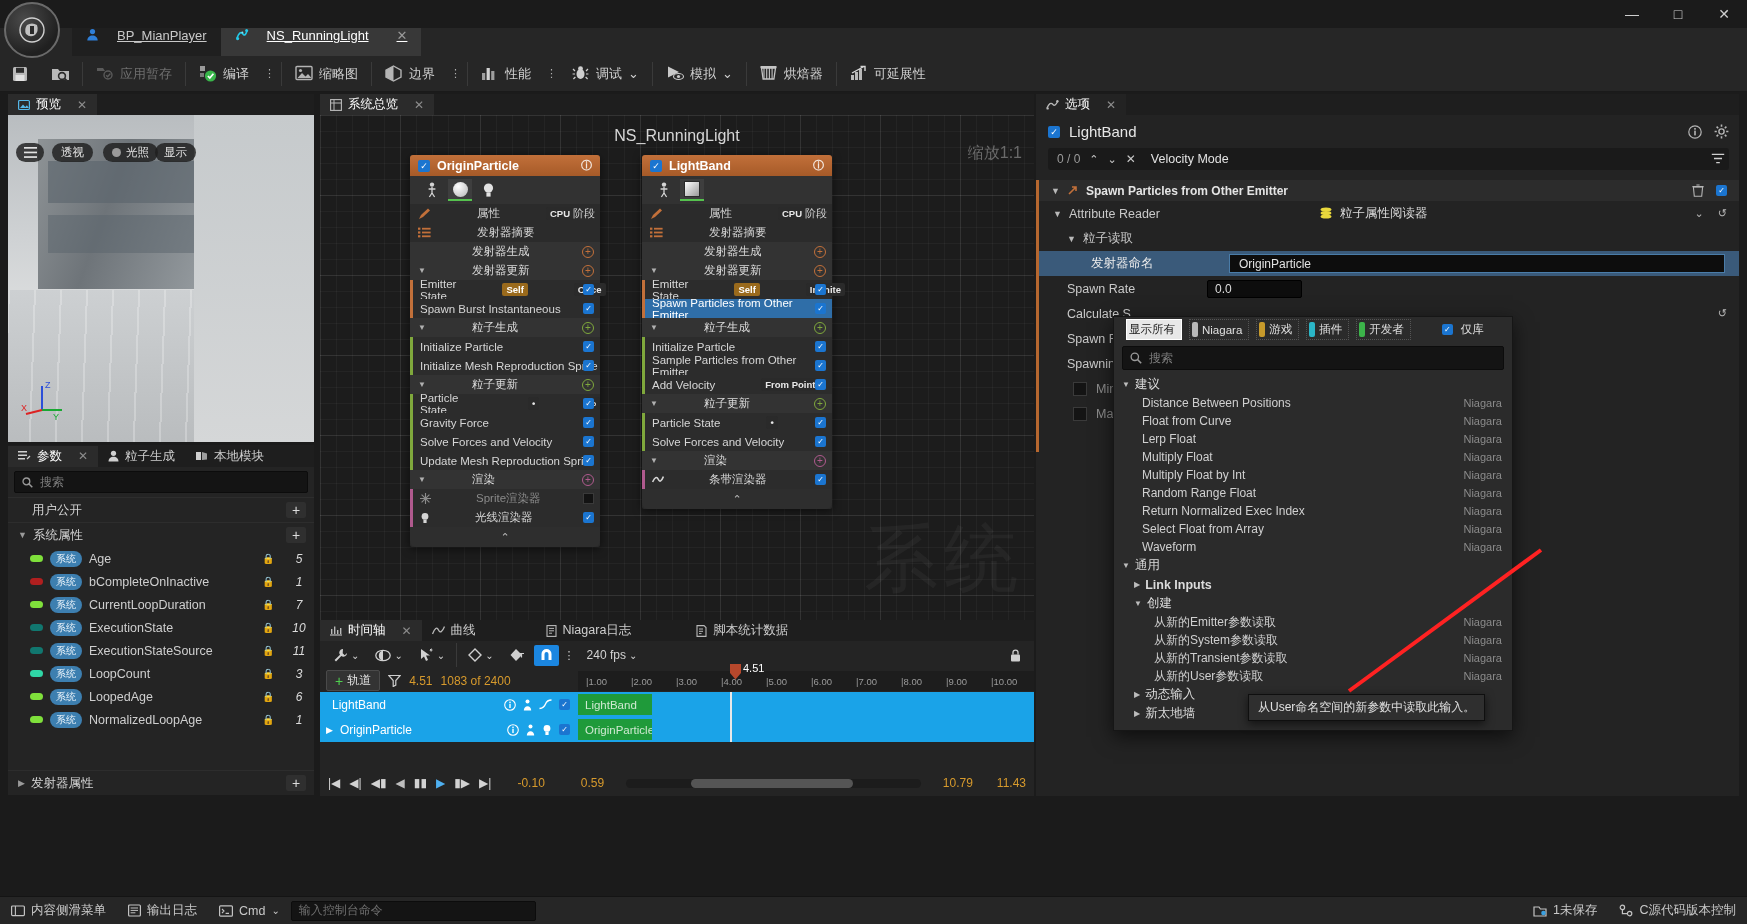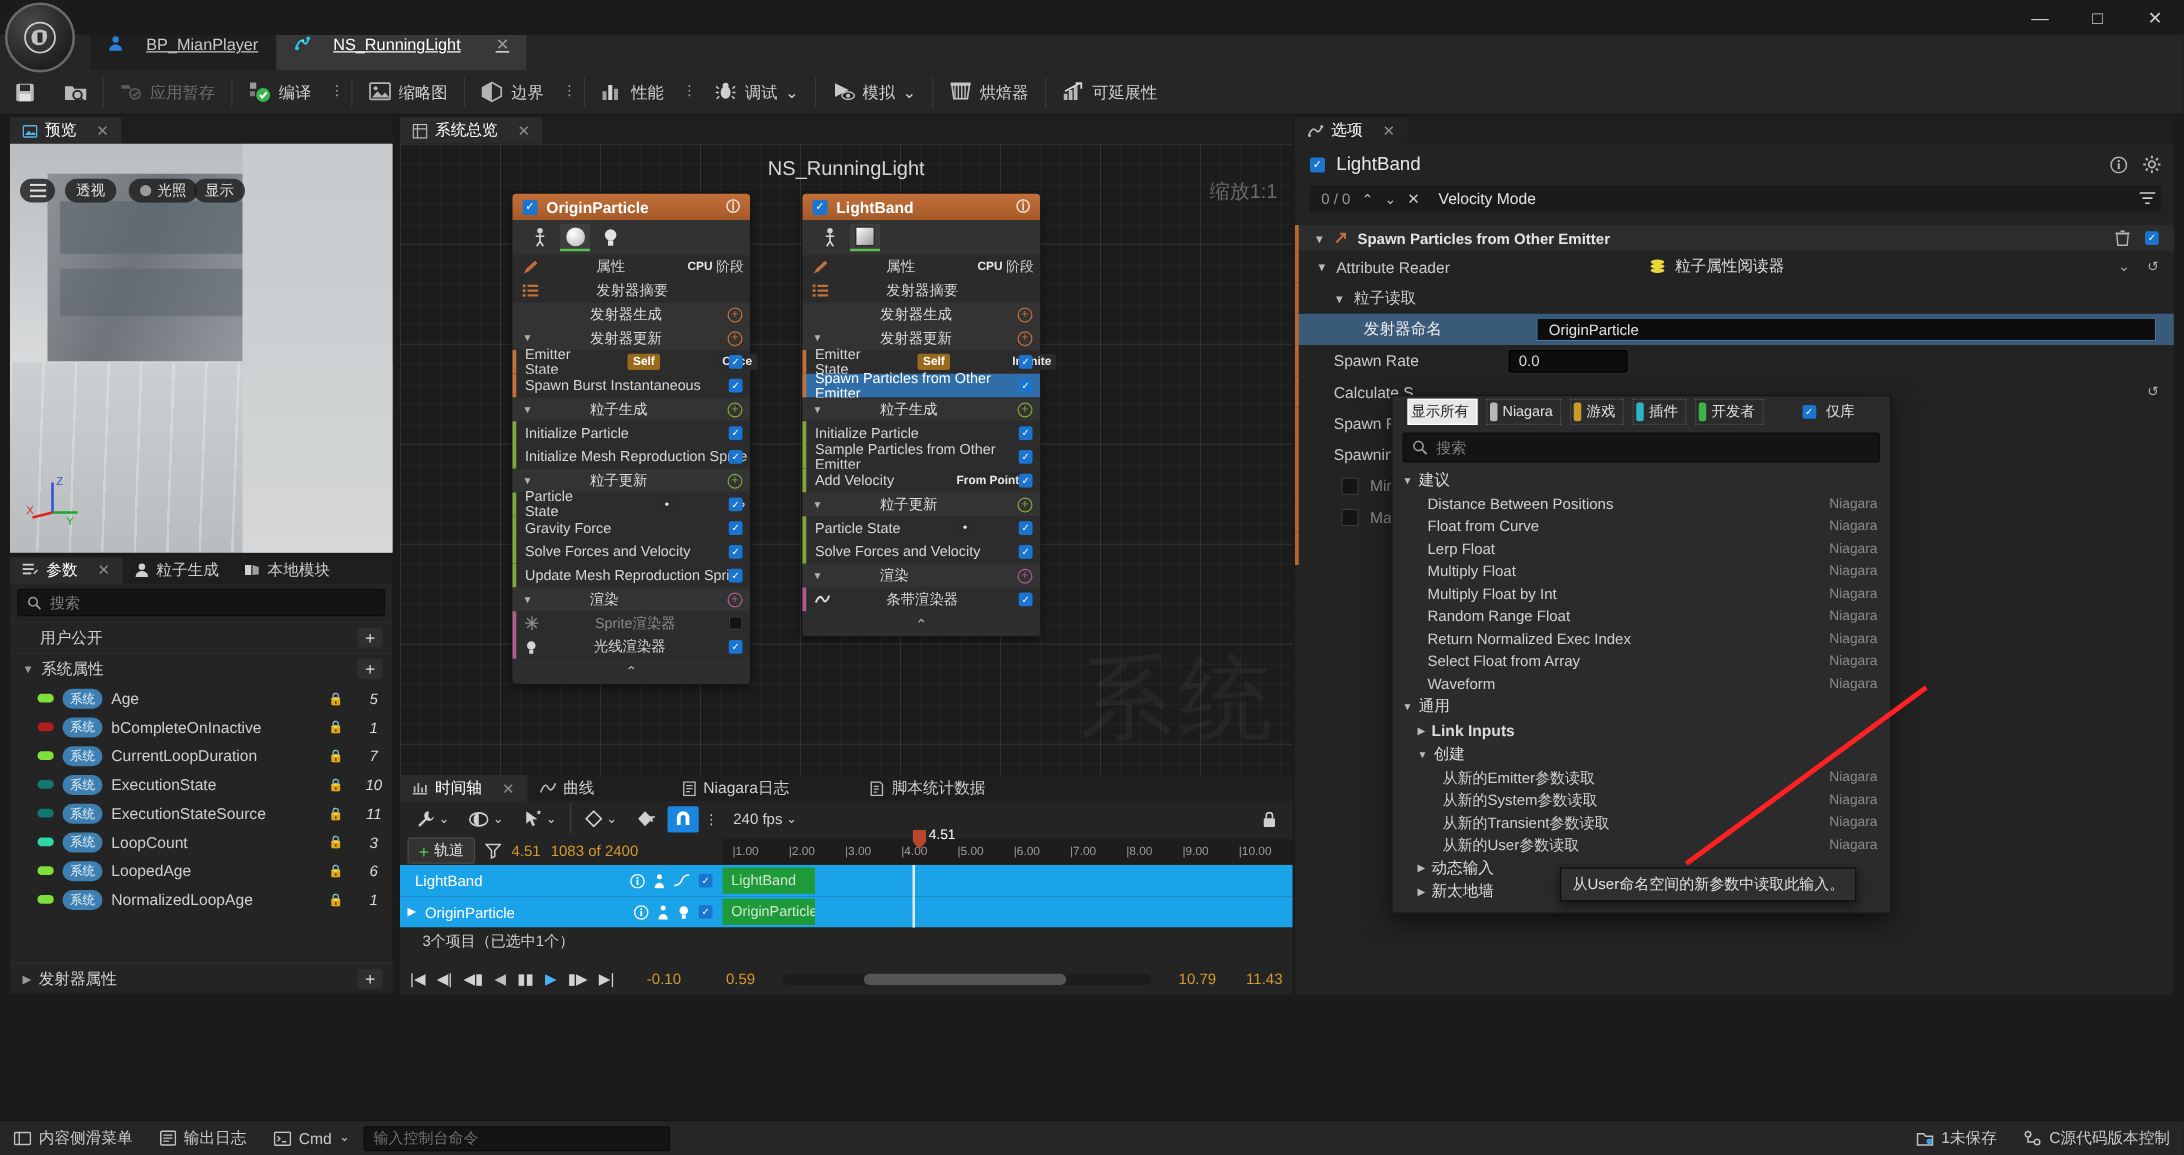--- a/index.html
+++ b/index.html
@@ -978,21 +978,20 @@
           <span class="cbsm">✓</span>
         </span>
       </div>
       <div style="flex:1;position:relative;height:25px">
         <div style="position:absolute;left:0;top:2px;width:74px;height:21px;background:#1f9a3a;color:#cfe9d1;font-size:11.5px;display:flex;align-items:center;padding-left:7px;overflow:hidden">
           <span>OriginParticle</span>
         </div>
         <div style="position:absolute;left:152px;top:0;width:1.5px;height:25px;background:#e8e8e8"></div>
       </div>
     </div>
-    <div style="padding:3px 0 0 18px;font-size:12px;color:#cfcfcf;background:#242424;height:22px">3个项目（已选中1个）</div>
   </div>
 
   <div class="row" style="position:absolute;left:0;bottom:0;width:714px;height:26px;background:#242424;padding:0 8px;gap:8px">
     <div class="row" style="gap:9px;color:#d2d2d2;font-size:12px">
       <span>|◀</span>
       <span>◀|</span>
       <span>◀▮</span>
       <span style="color:#bdbdbd">◀</span>
       <span>▮▮</span>
       <span style="color:#4fb0f0">▶</span>

